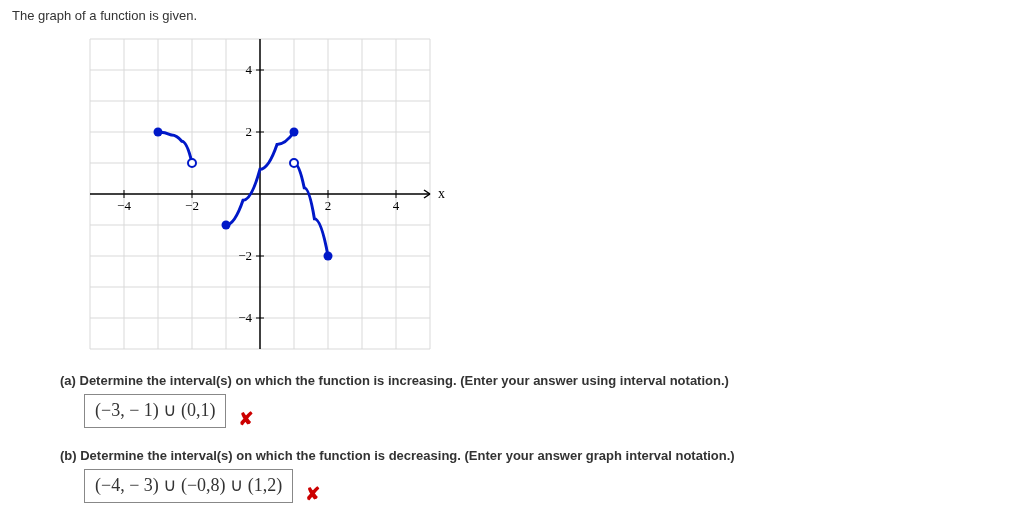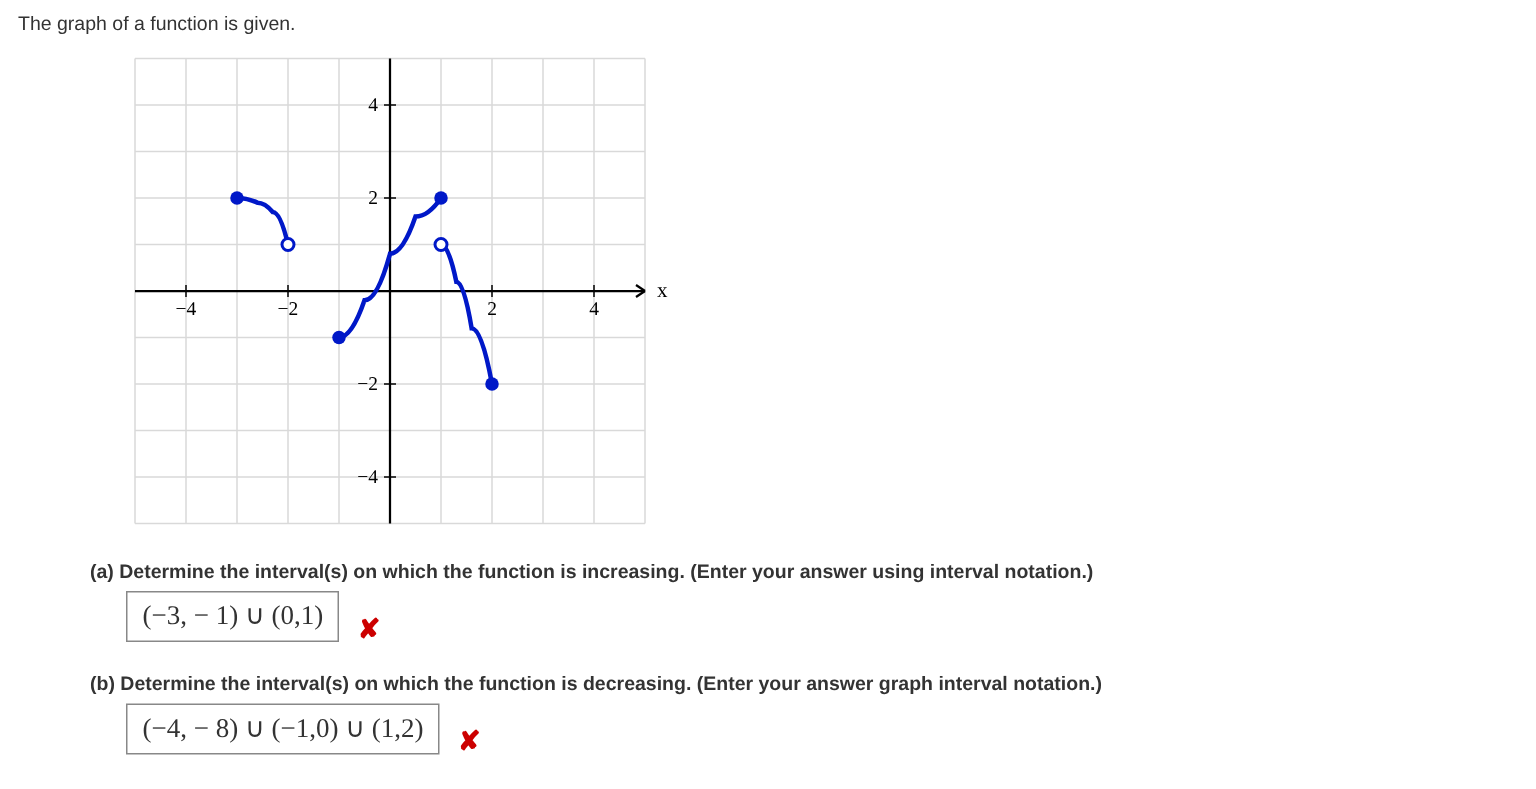--- a/index.html
+++ b/index.html
@@ -100,15 +100,15 @@
 </div>
 
 <div class="question">(a) Determine the interval(s) on which the function is increasing. (Enter your answer using interval notation.)</div>
 <div class="answer-line">
   <div class="answer-box">(−3, − 1) ∪ (0,1)</div>
   <div class="mark-x">✘</div>
 </div>
 
 <div class="question">(b) Determine the interval(s) on which the function is decreasing. (Enter your answer graph interval notation.)</div>
 <div class="answer-line">
-  <div class="answer-box">(−4, − 8) ∪ (−1,0) ∪ (1,2)</div>
+  <div class="answer-box">(−4, − 3) ∪ (−0,8) ∪ (1,2)</div>
   <div class="mark-x">✘</div>
 </div>
 
 </body></html>

